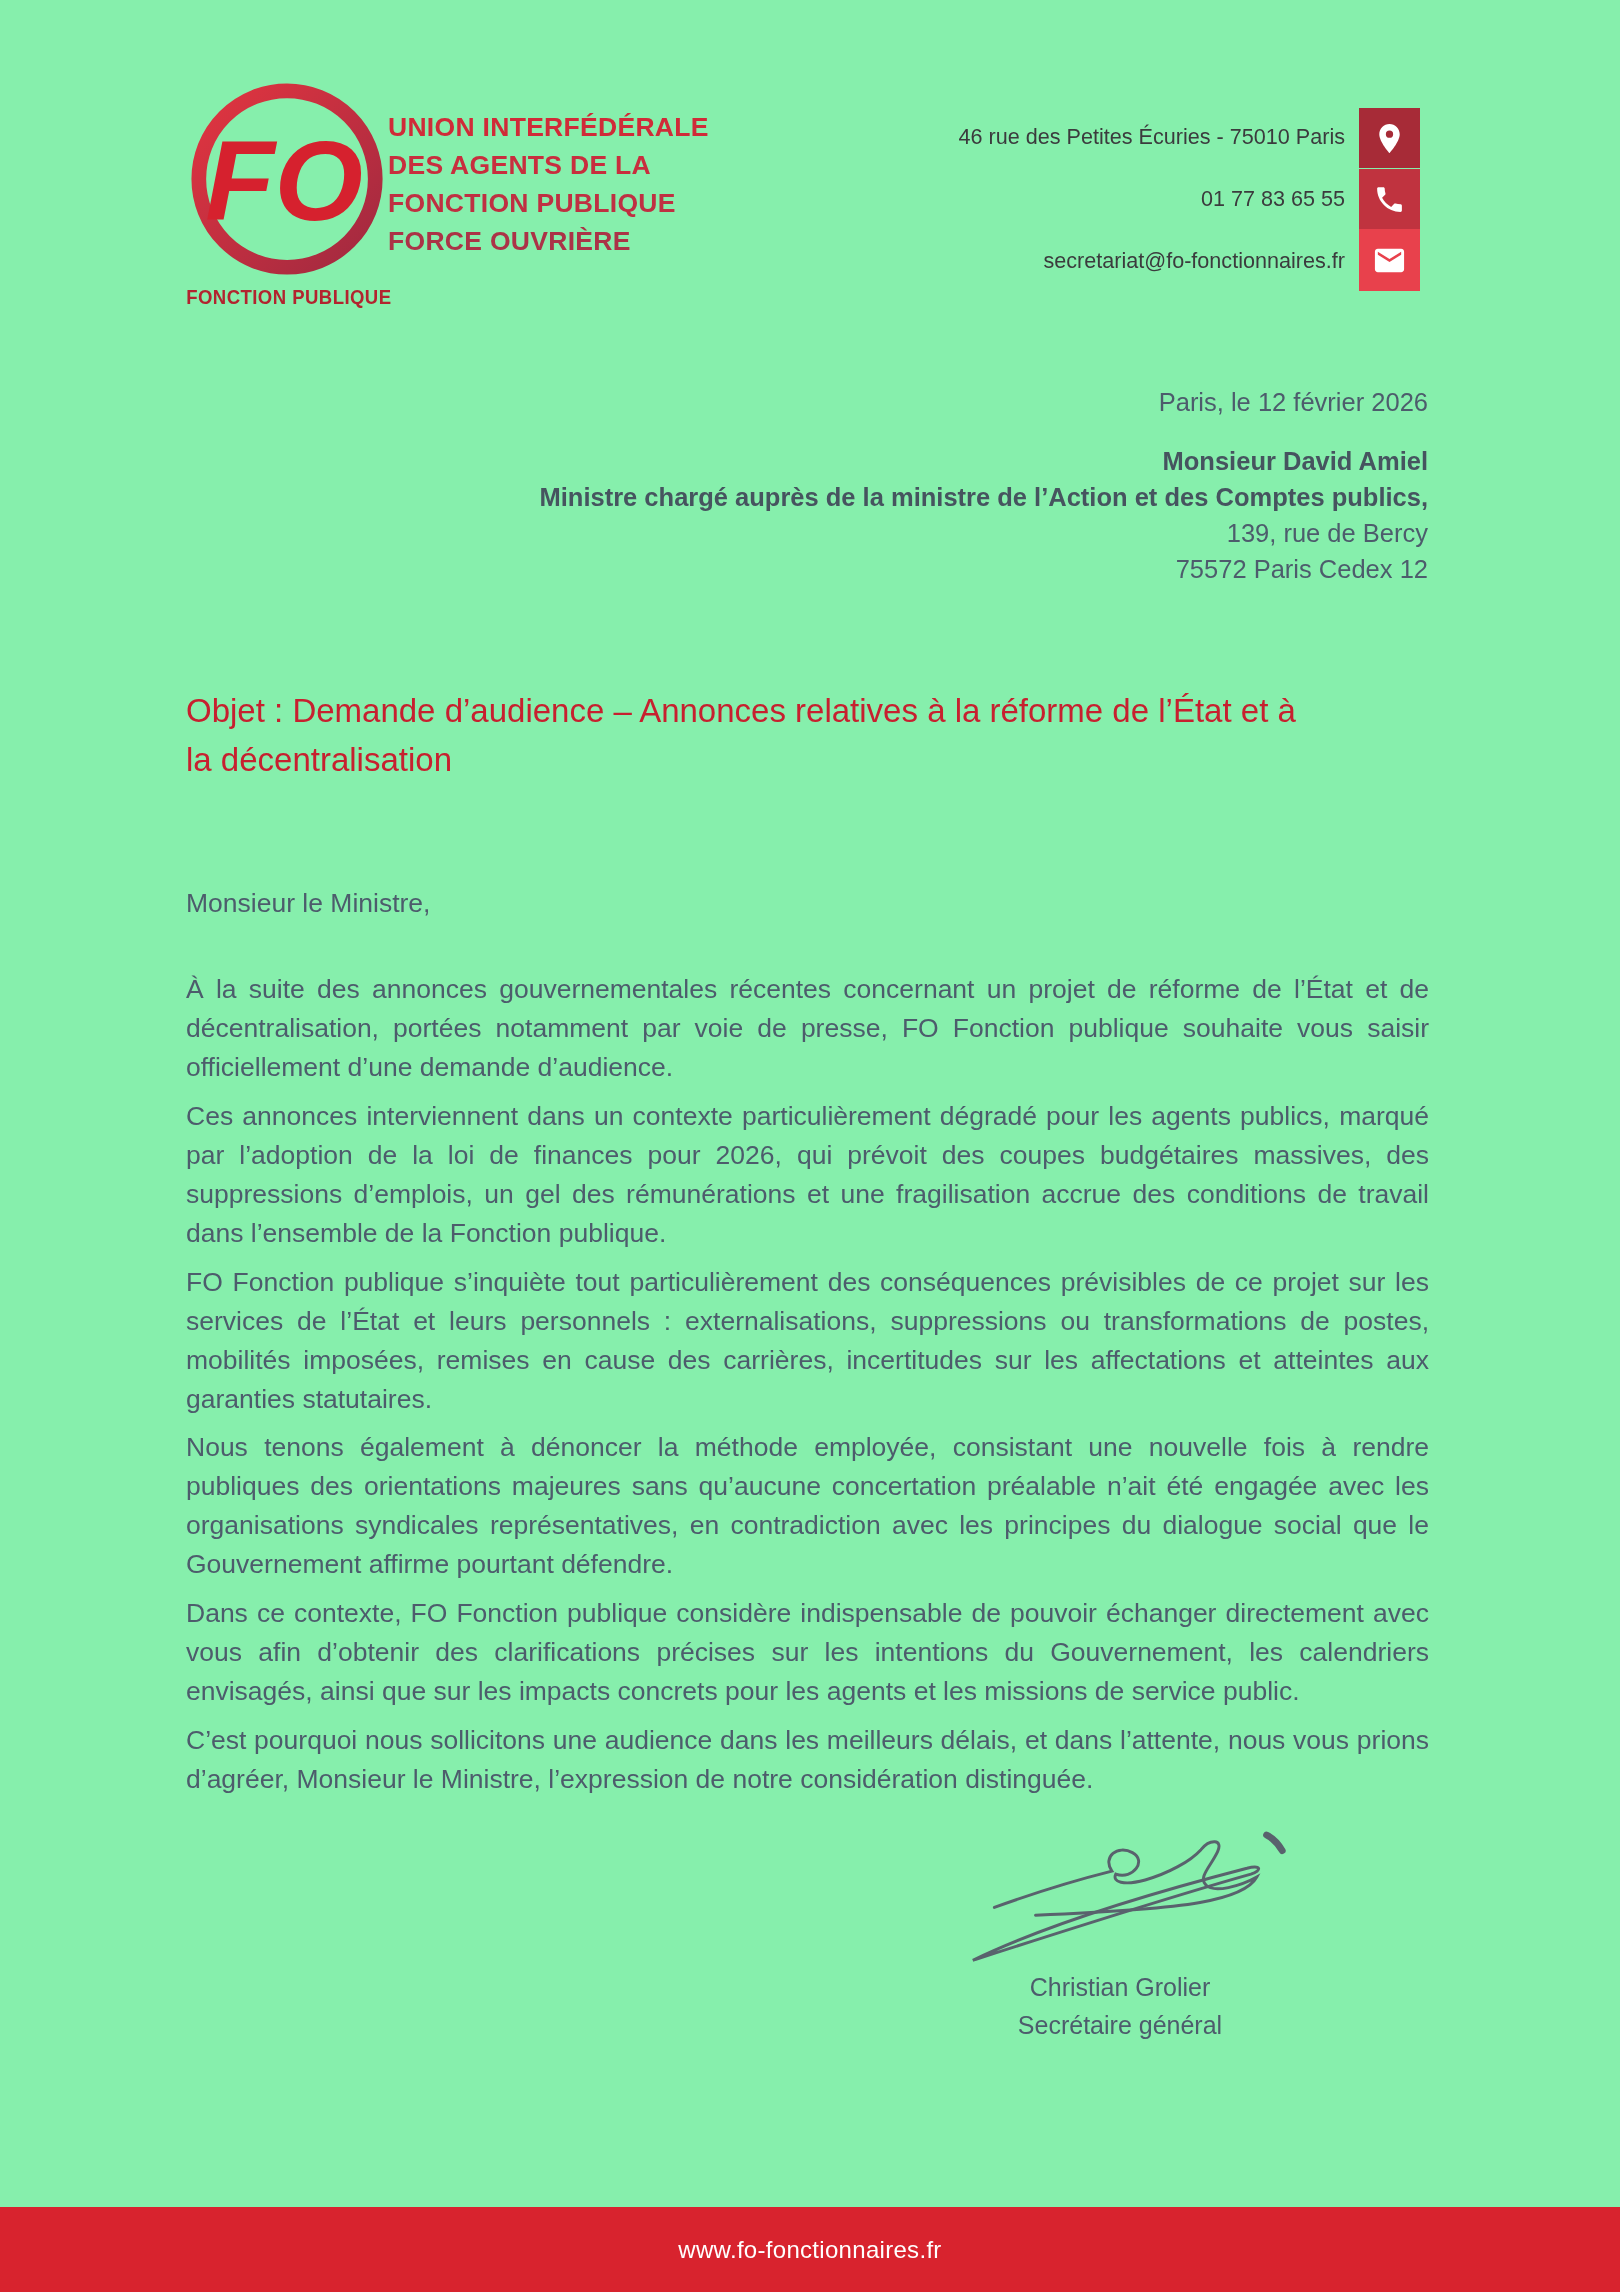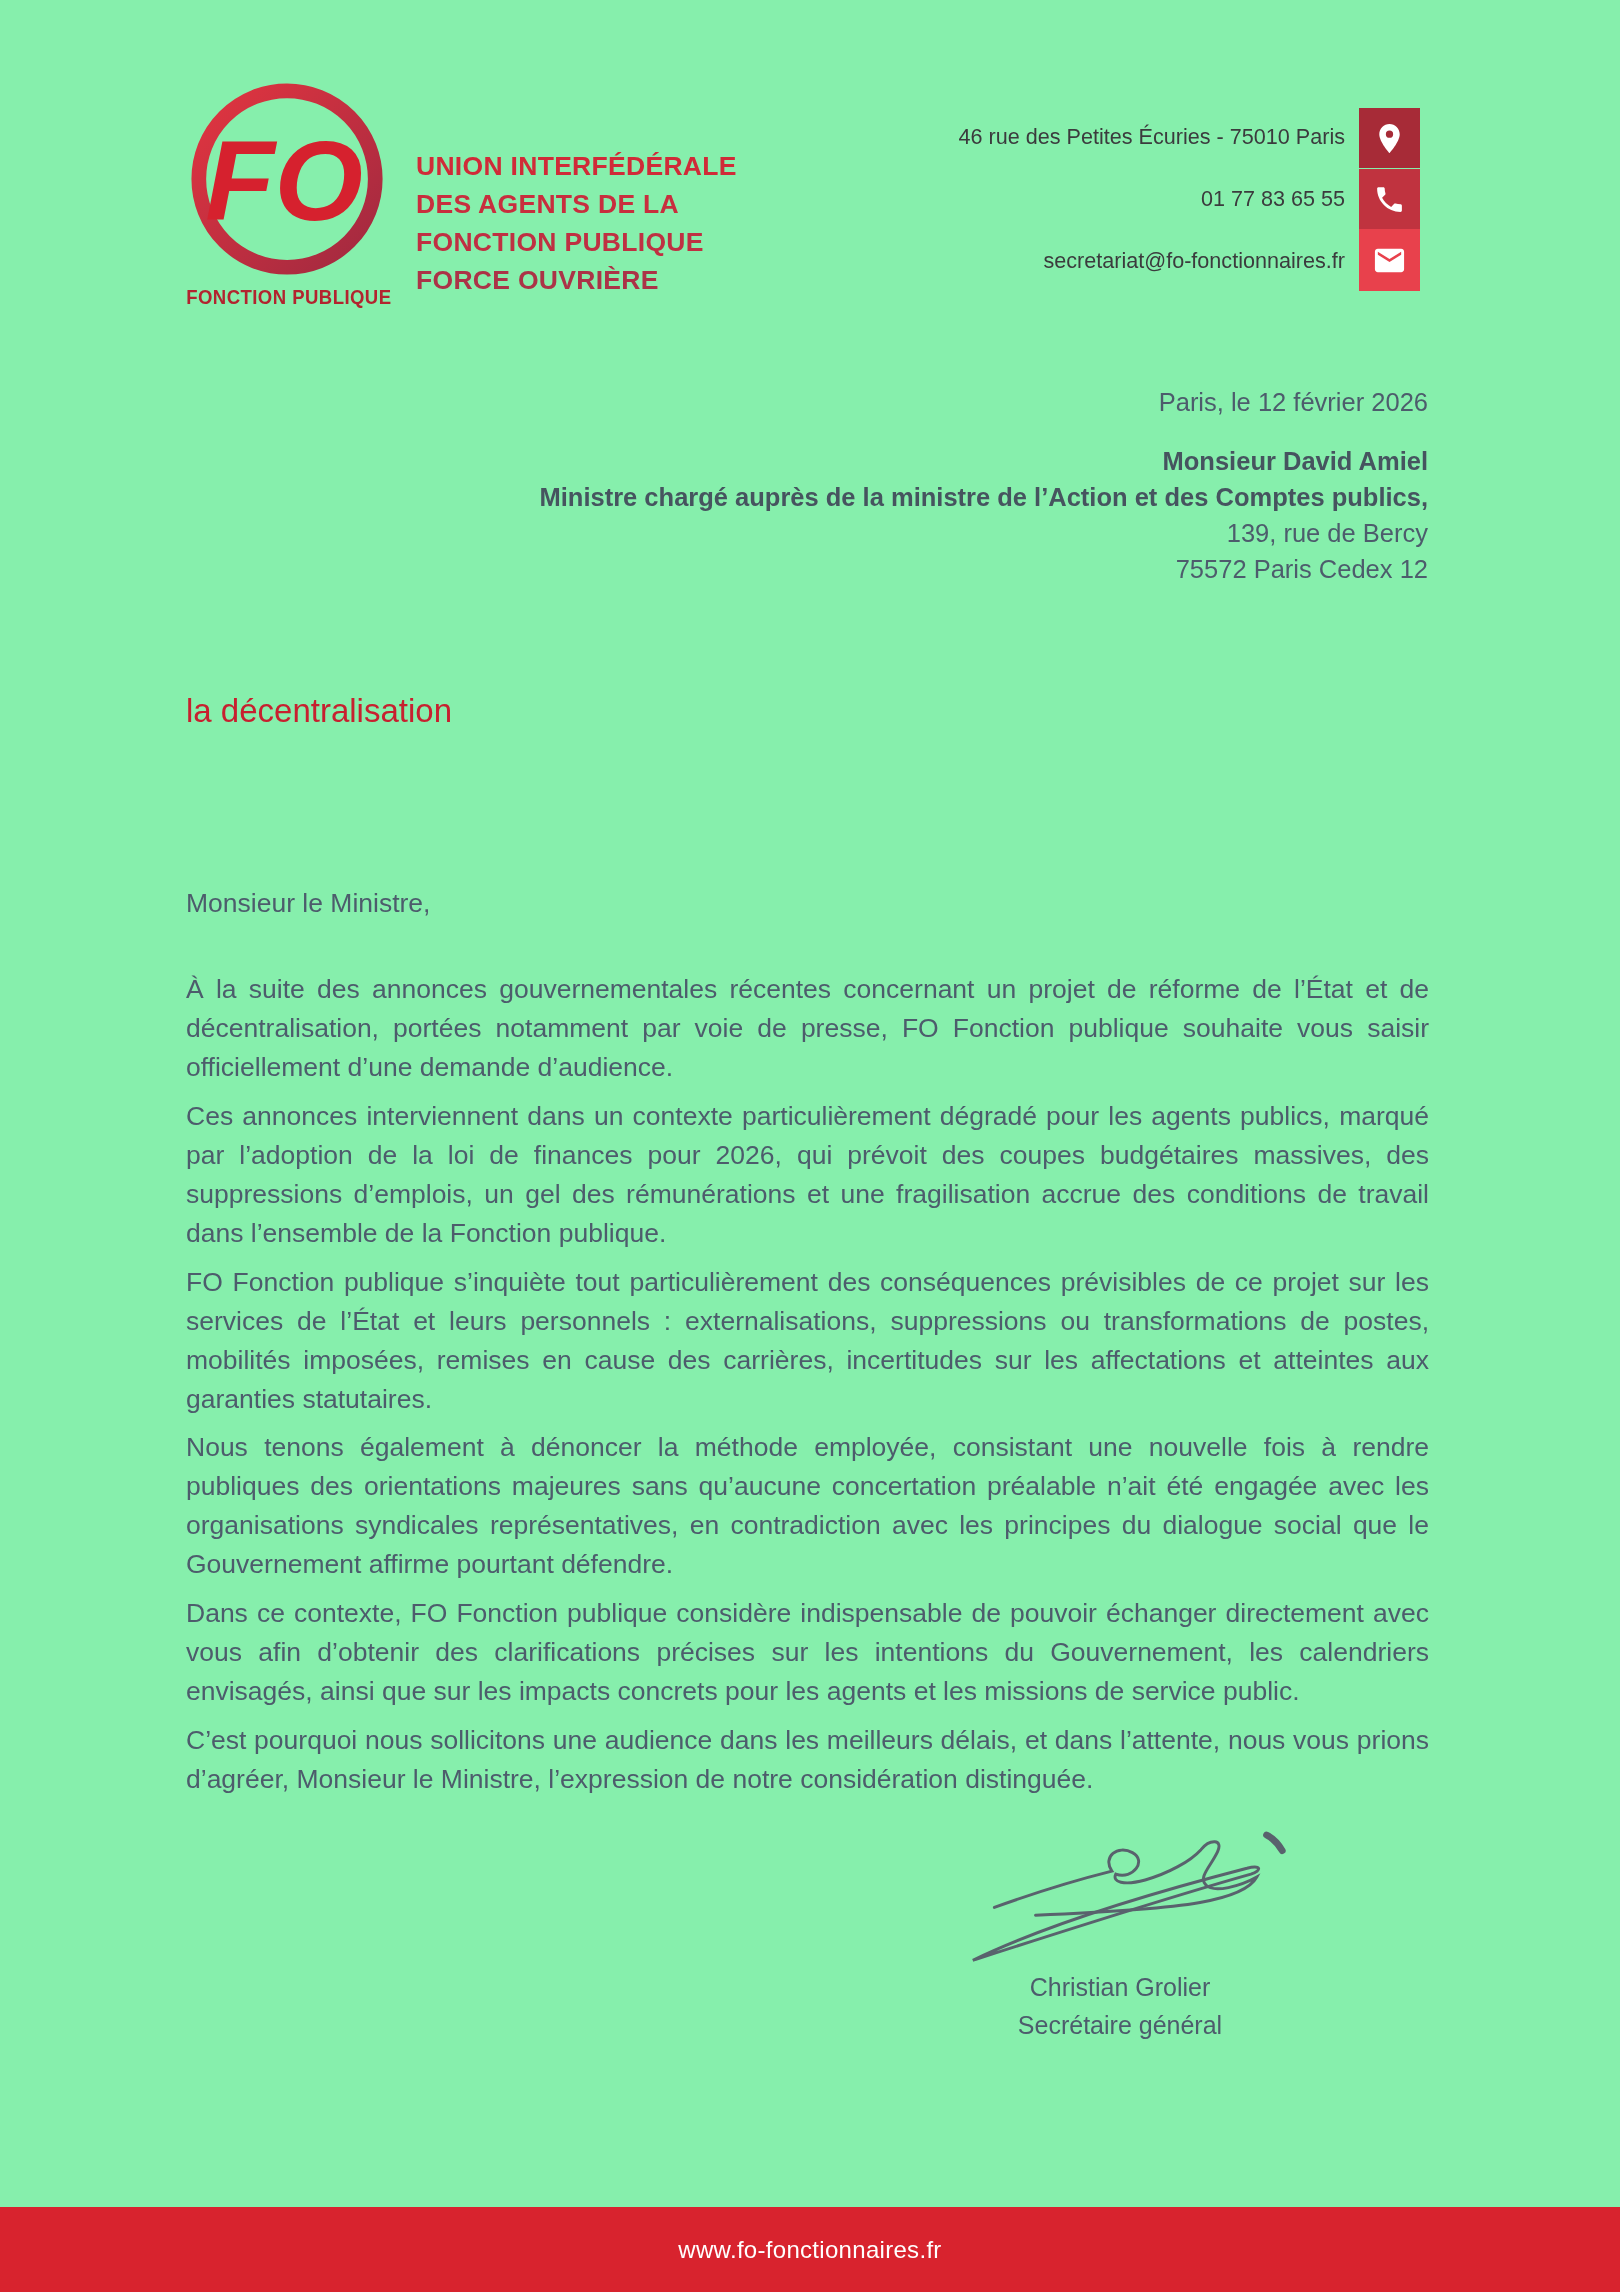--- a/index.html
+++ b/index.html
@@ -14,23 +14,23 @@
 
   
   .logo-svg { position:absolute; left:189px; top:80px; }
   .logo-caption {
     position:absolute; left:184px; top:285px; width:233px;
     font-size:20.6px; font-weight:bold; text-align:center;
     transform:scaleX(0.9); transform-origin:left top;
     letter-spacing:0.5px; white-space:nowrap;
   }
   .org-name {
-    position:absolute; left:416px; top:108px;
+    position:absolute; left:388px; top:108px;
     font-size:26.5px; font-weight:bold; line-height:38px;
-    letter-spacing:0.3px; white-space:nowrap;margin-top:39px;
+    letter-spacing:0.3px; white-space:nowrap;
   }
   .org-name .org-line { display:block; }
 
   .contact-line {
     position:absolute; right:275px;
     font-size:21.6px; line-height:25.5px; color:#3b3b3d;
     white-space:nowrap; text-align:right;
   }
   .contact-address { top:124px; }
   .contact-phone   { top:186px; }
@@ -142,20 +142,21 @@
   <div class="date-line">Paris, le 12 février 2026</div>
 
   <div class="recipient">
     <div class="bold">Monsieur David Amiel</div>
     <div class="bold">Ministre chargé auprès de la ministre de l’Action et des Comptes publics,</div>
     <div>139, rue de Bercy</div>
     <div>75572 Paris Cedex 12</div>
   </div>
 
   <div class="subject" style="color: rgb(199, 32, 47);">
+    <span>Objet : Demande d’audience – Annonces relatives à la réforme de l’État et à</span>
     <span>la décentralisation</span>
   </div>
 
   <div class="salutation">Monsieur le Ministre,</div>
 
   <div class="body-text">
     <p>À la suite des annonces gouvernementales récentes concernant un projet de réforme de l’État et de décentralisation, portées notamment par voie de presse, FO Fonction publique souhaite vous saisir officiellement d’une demande d’audience.</p>
     <p>Ces annonces interviennent dans un contexte particulièrement dégradé pour les agents publics, marqué par l’adoption de la loi de finances pour 2026, qui prévoit des coupes budgétaires massives, des suppressions d’emplois, un gel des rémunérations et une fragilisation accrue des conditions de travail dans l’ensemble de la Fonction publique.</p>
     <p>FO Fonction publique s’inquiète tout particulièrement des conséquences prévisibles de ce projet sur les services de l’État et leurs personnels : externalisations, suppressions ou transformations de postes, mobilités imposées, remises en cause des carrières, incertitudes sur les affectations et atteintes aux garanties statutaires.</p>
     <p>Nous tenons également à dénoncer la méthode employée, consistant une nouvelle fois à rendre publiques des orientations majeures sans qu’aucune concertation préalable n’ait été engagée avec les organisations syndicales représentatives, en contradiction avec les principes du dialogue social que le Gouvernement affirme pourtant défendre.</p>

